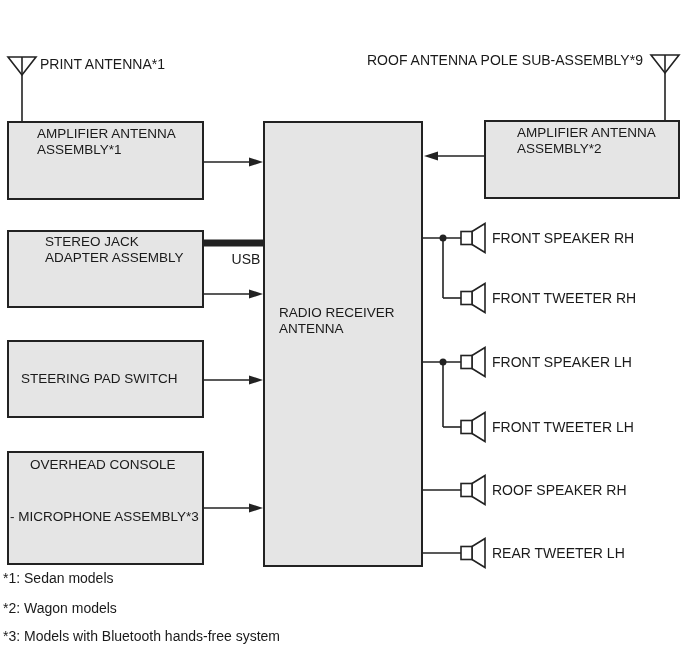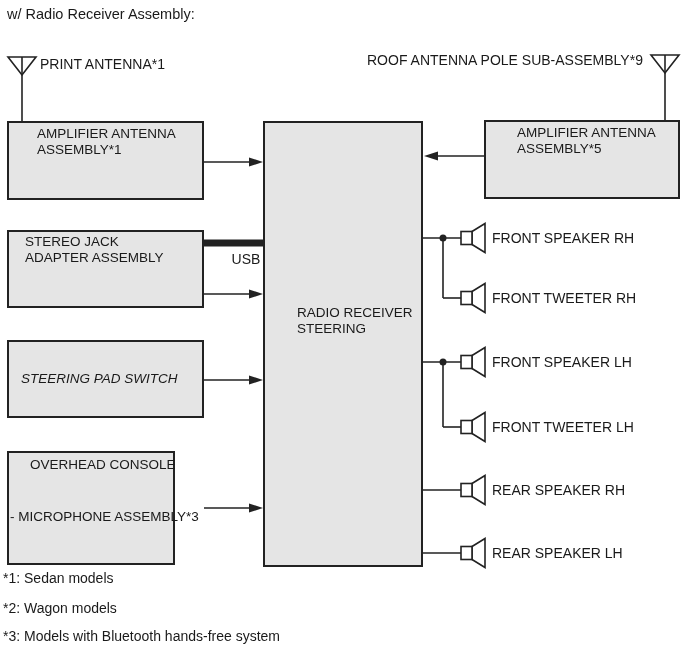--- a/index.html
+++ b/index.html
@@ -30,29 +30,28 @@
     font-size: 14px; line-height: 18px; white-space: nowrap;
   }
   .box {
     position: absolute;
     border: 2px solid var(--line, #222222);
     background: #e5e5e5;
     box-sizing: border-box;
   }
   .box .txt { font-size: 13.5px; line-height: 15.5px; }
   .box .txt div { white-space: nowrap; }
-  .vcenter { display: flex; align-items: center; height: 100%; box-sizing: border-box; font-style: italic; }
+  .vcenter { display: flex; align-items: center; height: 100%; box-sizing: border-box; }
   .abs { position: absolute; white-space: nowrap; font-size: 13.5px; line-height: 15.5px; }
 </style>
 </head>
 <body>
 
 <div class="canvas">
 
-  <div class="title">w/ Radio Receiver Assembly:</div>
 
   <div class="lbl" style="left:40px; top:55px">PRINT ANTENNA*1</div>
   <div class="lbl" style="left:367px; top:51px">ROOF ANTENNA POLE SUB-ASSEMBLY*9</div>
 
   <svg class="overlay" width="689" height="659" viewBox="0 0 689 659">
     <defs>
       <g id="spk">
         <polygon class="shape" points="11,-6.5 24,-14.5 24,14.5 11,6.5"></polygon>
         <rect class="shape" x="0" y="-6.5" width="11" height="13"></rect>
       </g>
@@ -115,57 +114,57 @@
   </svg>
 
   <div class="box" style="left:7px; top:121px; width:197px; height:79px">
     <div class="txt" style="padding:3px 4px 0 28px">
       <div>AMPLIFIER ANTENNA</div>
       <div>ASSEMBLY*1</div>
     </div>
   </div>
 
   <div class="box" style="left:7px; top:230px; width:197px; height:78px">
-    <div class="txt" style="padding:2px 4px 0 16px">
+    <div class="txt" style="padding:2px 4px 0 36px">
       <div>STEREO JACK</div>
       <div>ADAPTER ASSEMBLY</div>
     </div>
   </div>
 
   <div class="box" style="left:7px; top:340px; width:197px; height:78px">
     <div class="txt vcenter" style="padding-left:12px">
       <div>STEERING PAD SWITCH</div>
     </div>
   </div>
 
-  <div class="box" style="left:7px; top:451px; width:168px; height:114px">
+  <div class="box" style="left:7px; top:451px; width:197px; height:114px">
     <div class="abs" style="left:21px; top:4px">OVERHEAD CONSOLE</div>
     <div class="abs" style="left:1px; top:56px">- MICROPHONE ASSEMBLY*3</div>
   </div>
 
   <div class="box" style="left:263px; top:121px; width:160px; height:446px">
-    <div class="txt" style="padding:182px 4px 0 32px">
+    <div class="txt" style="padding:182px 4px 0 14px">
       <div>RADIO RECEIVER</div>
-      <div>STEERING</div>
+      <div>ANTENNA</div>
     </div>
   </div>
 
   <div class="box" style="left:484px; top:120px; width:196px; height:79px">
     <div class="txt" style="padding:3px 4px 0 31px">
       <div>AMPLIFIER ANTENNA</div>
-      <div>ASSEMBLY*5</div>
+      <div>ASSEMBLY*2</div>
     </div>
   </div>
 
   <div class="lbl" style="left:204px; top:250px; width:84px; text-align:center">USB</div>
 
   <div class="lbl" style="left:492px; top:229px">FRONT SPEAKER RH</div>
   <div class="lbl" style="left:492px; top:289px">FRONT TWEETER RH</div>
   <div class="lbl" style="left:492px; top:353px">FRONT SPEAKER LH</div>
   <div class="lbl" style="left:492px; top:418px">FRONT TWEETER LH</div>
-  <div class="lbl" style="left:492px; top:481px">REAR SPEAKER RH</div>
-  <div class="lbl" style="left:492px; top:544px">REAR SPEAKER LH</div>
+  <div class="lbl" style="left:492px; top:481px">ROOF SPEAKER RH</div>
+  <div class="lbl" style="left:492px; top:544px">REAR TWEETER LH</div>
 
   <div class="note" style="left:3px; top:569px">*1: Sedan models</div>
   <div class="note" style="left:3px; top:599px">*2: Wagon models</div>
   <div class="note" style="left:3px; top:627px">*3: Models with Bluetooth hands-free system</div>
 
 </div>
 
 </body></html>

